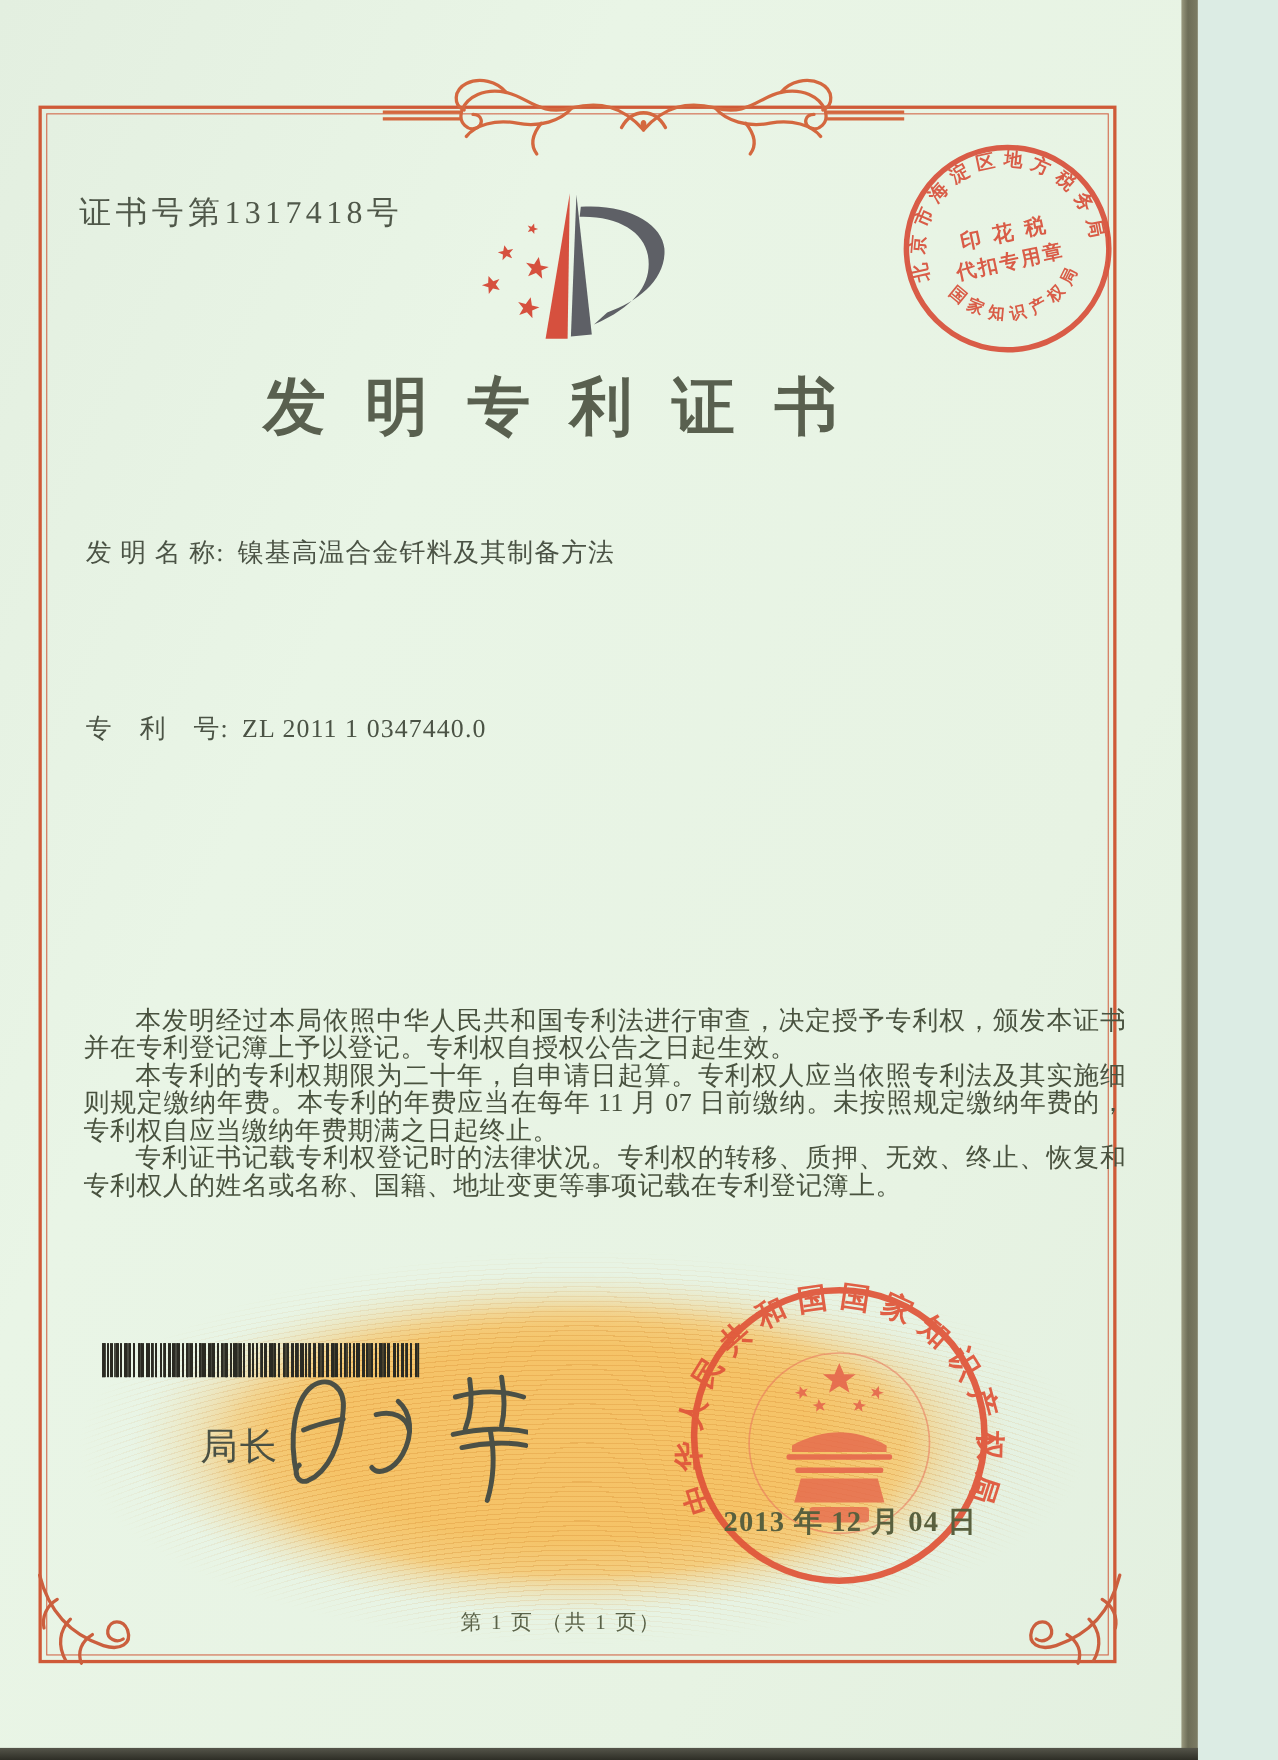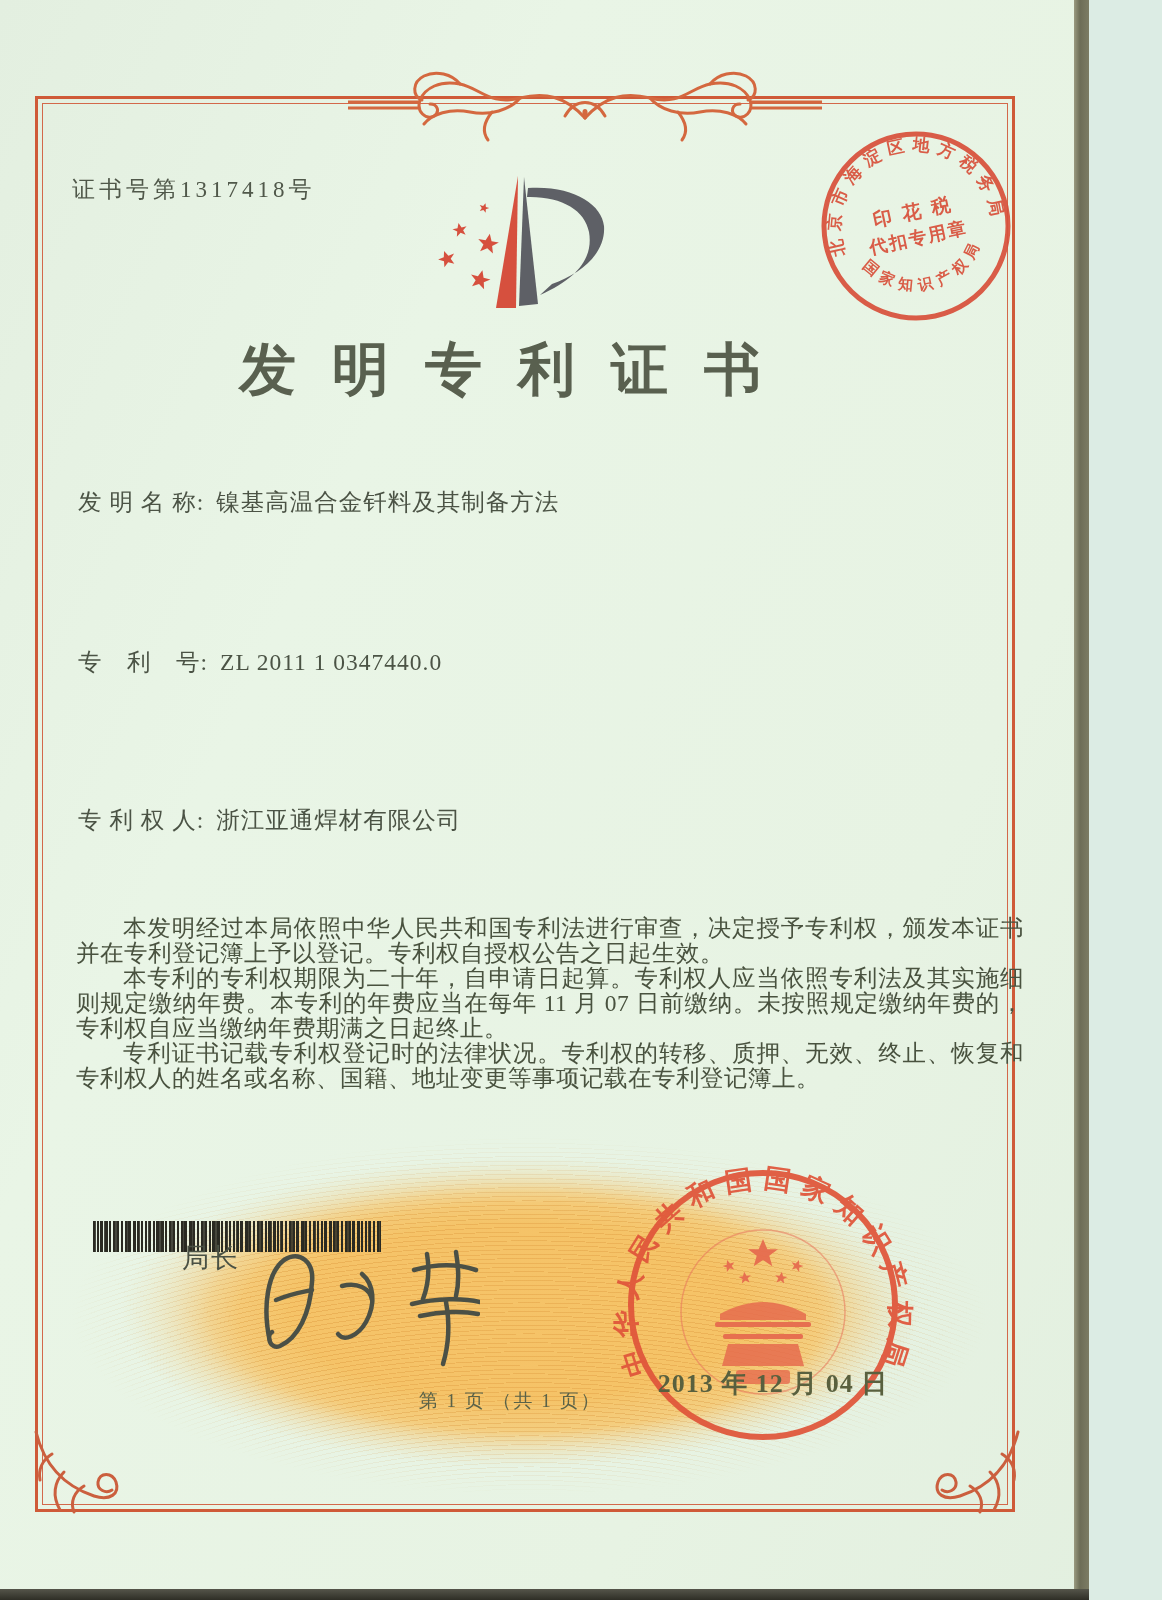--- a/index.html
+++ b/index.html
@@ -20,21 +20,21 @@
   
   .frame{position:absolute; left:35px; top:96px; width:980px; height:1416px;
     border:3px solid #cf5a38; z-index:2; box-sizing:border-box;}
   .frame::after{content:""; position:absolute; inset:4px; border:1.5px solid #d3684a;}
   .ornament-top{position:absolute; left:348px; top:56px; width:474px; height:94px; z-index:3;}
   .flourish{position:absolute; width:92px; height:92px; z-index:3;}
   .flourish.bl{left:34px; top:1424px; transform:scale(-1,1);}
   .flourish.br{left:928px; top:1424px;}
 
   
-  .cert-no{position:absolute; left:72px; top:174px; font-size:23px; letter-spacing:4px;
+  .cert-no{position:absolute; left:72px; top:174px; font-size:29px; letter-spacing:4px;
     color:#50584a; z-index:2; word-spacing:4px;}
   .logo{position:absolute; left:430px; top:164px; width:195px; height:155px; z-index:2;}
   .tax-stamp{position:absolute; left:816px; top:126px; width:200px; height:200px;
     transform:rotate(-12deg); z-index:4; opacity:.92;}
   .title{position:absolute; left:0; top:332px; width:1000px; text-align:center;
     font-size:57px; font-weight:700; letter-spacing:36px; text-indent:36px;
     color:#59604f; z-index:2;}
 
   
   .field{position:absolute; left:78px; font-size:23.5px; color:#4b5345; z-index:2;
@@ -54,29 +54,29 @@
       radial-gradient(ellipse 52% 48% at 49% 47%, rgba(245,193,99,.97) 0 45%, rgba(246,199,110,.85) 62%, rgba(246,199,110,0) 80%);
     -webkit-mask-image:radial-gradient(ellipse 58% 54% at 50% 48%, #000 0 52%, transparent 82%);
     mask-image:radial-gradient(ellipse 58% 54% at 50% 48%, #000 0 52%, transparent 82%);}
 
   .barcode{position:absolute; left:93px; top:1221px; width:288px; height:31px; z-index:3;
     background:
       repeating-linear-gradient(90deg,#2a2a22 0 2px,transparent 2px 4px),
       repeating-linear-gradient(90deg,#2a2a22 0 1px,transparent 1px 7px),
       repeating-linear-gradient(90deg,rgba(42,42,34,.85) 0 3px,transparent 3px 11px);}
 
-  .sig-role{position:absolute; left:182px; top:1240px; font-size:27px; color:#4a5144;
+  .sig-role{position:absolute; left:182px; top:1292px; font-size:34px; color:#4a5144;
     letter-spacing:2px; z-index:3;}
   .sig-svg{position:absolute; left:242px; top:1242px; width:238px; height:128px; z-index:3;}
 
   .office-seal{position:absolute; left:612px; top:1154px; width:302px; height:302px; z-index:3; opacity:.93;}
   .seal-date{position:absolute; left:628px; top:1366px; width:290px; text-align:center;
     font-size:26px; font-weight:600; color:#59603e; letter-spacing:1px; z-index:4;}
 
-  .footer{position:absolute; left:355px; top:1388px; width:310px; text-align:center;
+  .footer{position:absolute; left:355px; top:1462px; width:310px; text-align:center;
     font-size:19px; letter-spacing:2px; color:#5a6248; z-index:3;}
 </style>
 </head>
 <body>
 
 <div class="page">
 
   <div class="frame"></div>
 
   <svg class="ornament-top" viewBox="0 0 474 94">
@@ -143,23 +143,20 @@
     <text x="100" y="118" text-anchor="middle" font-size="18" font-weight="700" fill="#d8503a" letter-spacing="2" font-family="'Liberation Serif','DejaVu Serif',serif">代扣专用章</text>
   </svg>
 
   <div class="title">发明专利证书</div>
 
   <div class="field f0">
     <span>发 明 名 称:</span><span class="val">镍基高温合金钎料及其制备方法</span>
   </div>
   <div class="field f2">
     <span>专　利　号:</span><span class="val">ZL 2011 1 0347440.0</span>
-  </div>
-  <div class="field f4">
-    <span>专 利 权 人:</span><span class="val">浙江亚通焊材有限公司</span>
   </div>
 
   <div class="body-text">
     <p>本发明经过本局依照中华人民共和国专利法进行审查，决定授予专利权，颁发本证书并在专利登记簿上予以登记。专利权自授权公告之日起生效。</p>
     <p>本专利的专利权期限为二十年，自申请日起算。专利权人应当依照专利法及其实施细则规定缴纳年费。本专利的年费应当在每年 11 月 07 日前缴纳。未按照规定缴纳年费的，专利权自应当缴纳年费期满之日起终止。</p>
     <p>专利证书记载专利权登记时的法律状况。专利权的转移、质押、无效、终止、恢复和专利权人的姓名或名称、国籍、地址变更等事项记载在专利登记簿上。</p>
   </div>
 
   <div class="wash"></div>
 

